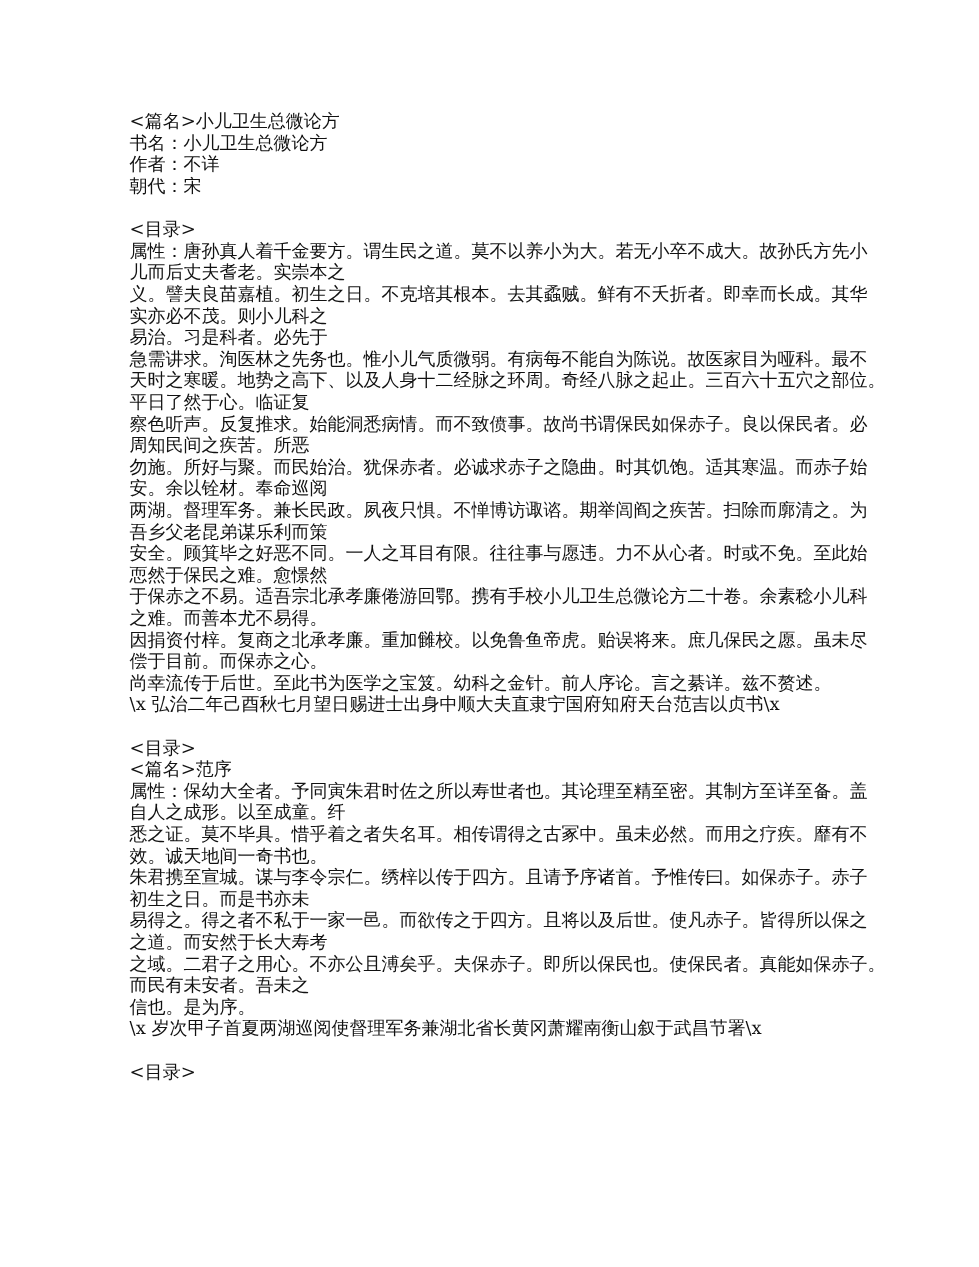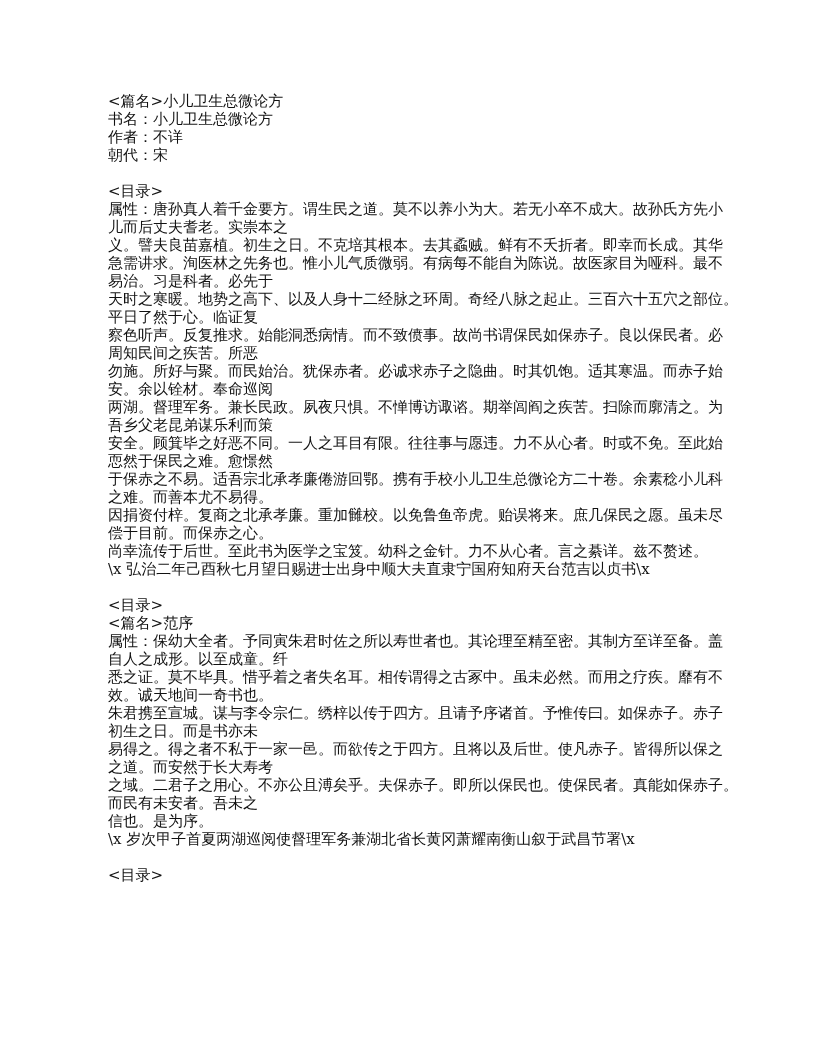--- a/index.html
+++ b/index.html
@@ -45,37 +45,38 @@
     <span class="line">作者：不详</span>
     <span class="line">朝代：宋</span>
   </div>
   <div class="blank"></div>
 
   <div class="para">
     <span class="line">&lt;目录&gt;</span>
     <span class="line">属性：唐孙真人着千金要方。谓生民之道。莫不以养小为大。若无小卒不成大。故孙氏方先小</span>
     <span class="line">儿而后丈夫耆老。实崇本之</span>
     <span class="line">义。譬夫良苗嘉植。初生之日。不克培其根本。去其蟊贼。鲜有不夭折者。即幸而长成。其华</span>
+    <span class="line">实亦必不茂。则小儿科之</span>
+    <span class="line">易治。习是科者。必先于</span>
     <span class="line">急需讲求。洵医林之先务也。惟小儿气质微弱。有病每不能自为陈说。故医家目为哑科。最不</span>
-    <span class="line">易治。习是科者。必先于</span>
     <span class="line">天时之寒暖。地势之高下、以及人身十二经脉之环周。奇经八脉之起止。三百六十五穴之部位。</span>
     <span class="line">平日了然于心。临证复</span>
     <span class="line">察色听声。反复推求。始能洞悉病情。而不致偾事。故尚书谓保民如保赤子。良以保民者。必</span>
     <span class="line">周知民间之疾苦。所恶</span>
     <span class="line">勿施。所好与聚。而民始治。犹保赤者。必诚求赤子之隐曲。时其饥饱。适其寒温。而赤子始</span>
     <span class="line">安。余以铨材。奉命巡阅</span>
     <span class="line">两湖。督理军务。兼长民政。夙夜只惧。不惮博访诹谘。期举闾阎之疾苦。扫除而廓清之。为</span>
     <span class="line">吾乡父老昆弟谋乐利而策</span>
     <span class="line">安全。顾箕毕之好恶不同。一人之耳目有限。往往事与愿违。力不从心者。时或不免。至此始</span>
     <span class="line">恧然于保民之难。愈憬然</span>
     <span class="line">于保赤之不易。适吾宗北承孝廉倦游回鄂。携有手校小儿卫生总微论方二十卷。余素稔小儿科</span>
     <span class="line">之难。而善本尤不易得。</span>
     <span class="line">因捐资付梓。复商之北承孝廉。重加雠校。以免鲁鱼帝虎。贻误将来。庶几保民之愿。虽未尽</span>
     <span class="line">偿于目前。而保赤之心。</span>
-    <span class="line">尚幸流传于后世。至此书为医学之宝笈。幼科之金针。力不从心者。言之綦详。兹不赘述。</span>
+    <span class="line">尚幸流传于后世。至此书为医学之宝笈。幼科之金针。前人序论。言之綦详。兹不赘述。</span>
     <span class="line">\x 弘治二年己酉秋七月望日赐进士出身中顺大夫直隶宁国府知府天台范吉以贞书\x</span>
   </div>
   <div class="blank"></div>
 
   <div class="para">
     <span class="line">&lt;目录&gt;</span>
     <span class="line">&lt;篇名&gt;范序</span>
     <span class="line">属性：保幼大全者。予同寅朱君时佐之所以寿世者也。其论理至精至密。其制方至详至备。盖</span>
     <span class="line">自人之成形。以至成童。纤</span>
     <span class="line">悉之证。莫不毕具。惜乎着之者失名耳。相传谓得之古冢中。虽未必然。而用之疗疾。靡有不</span>

